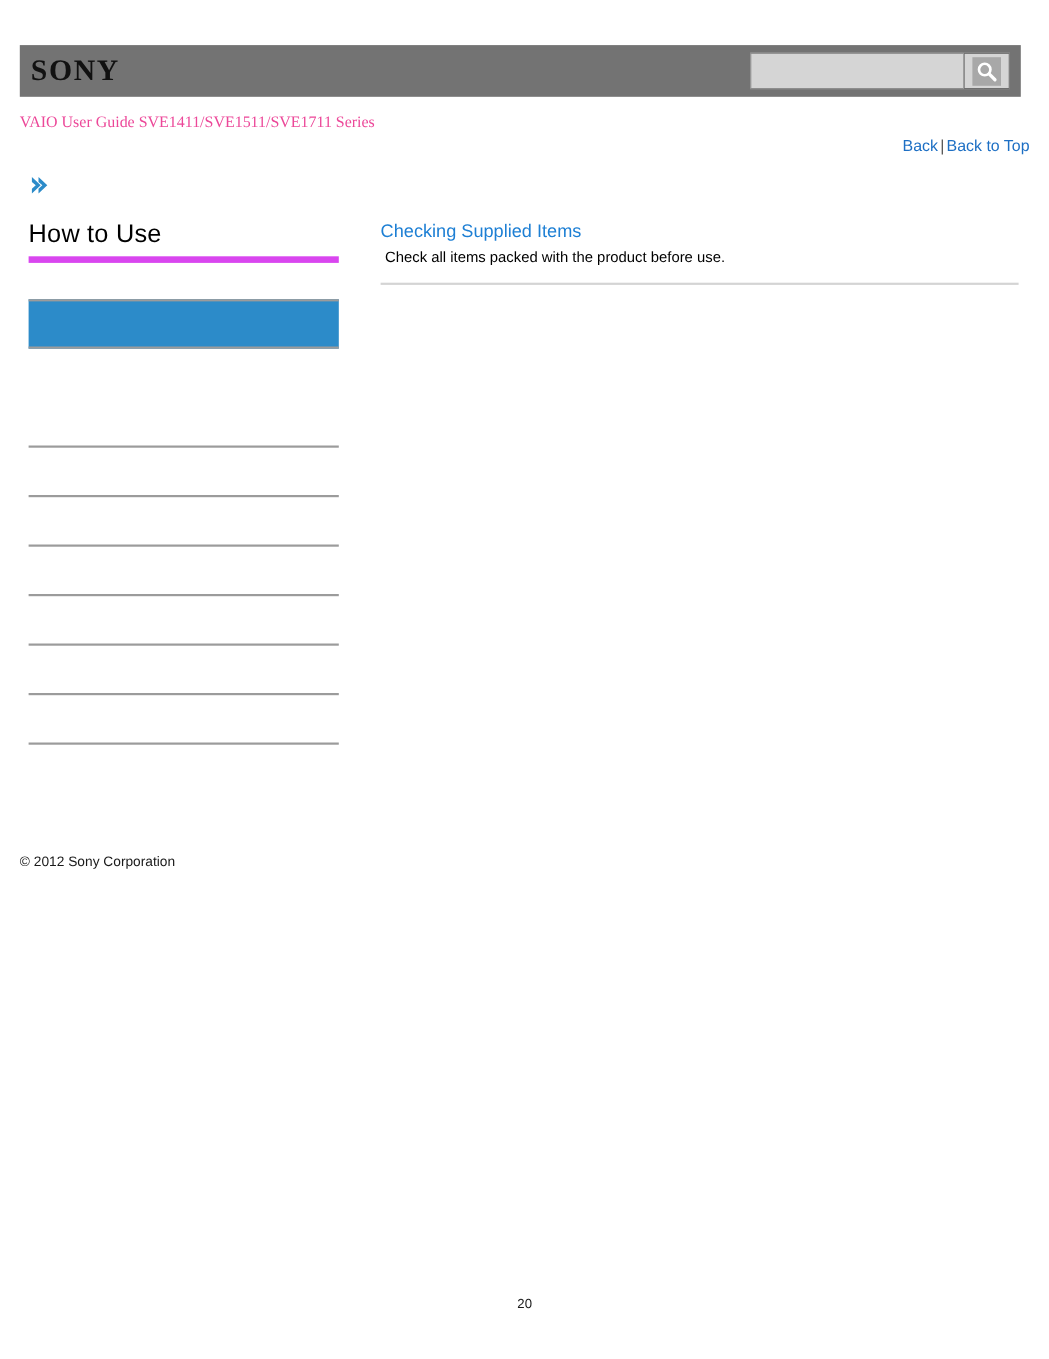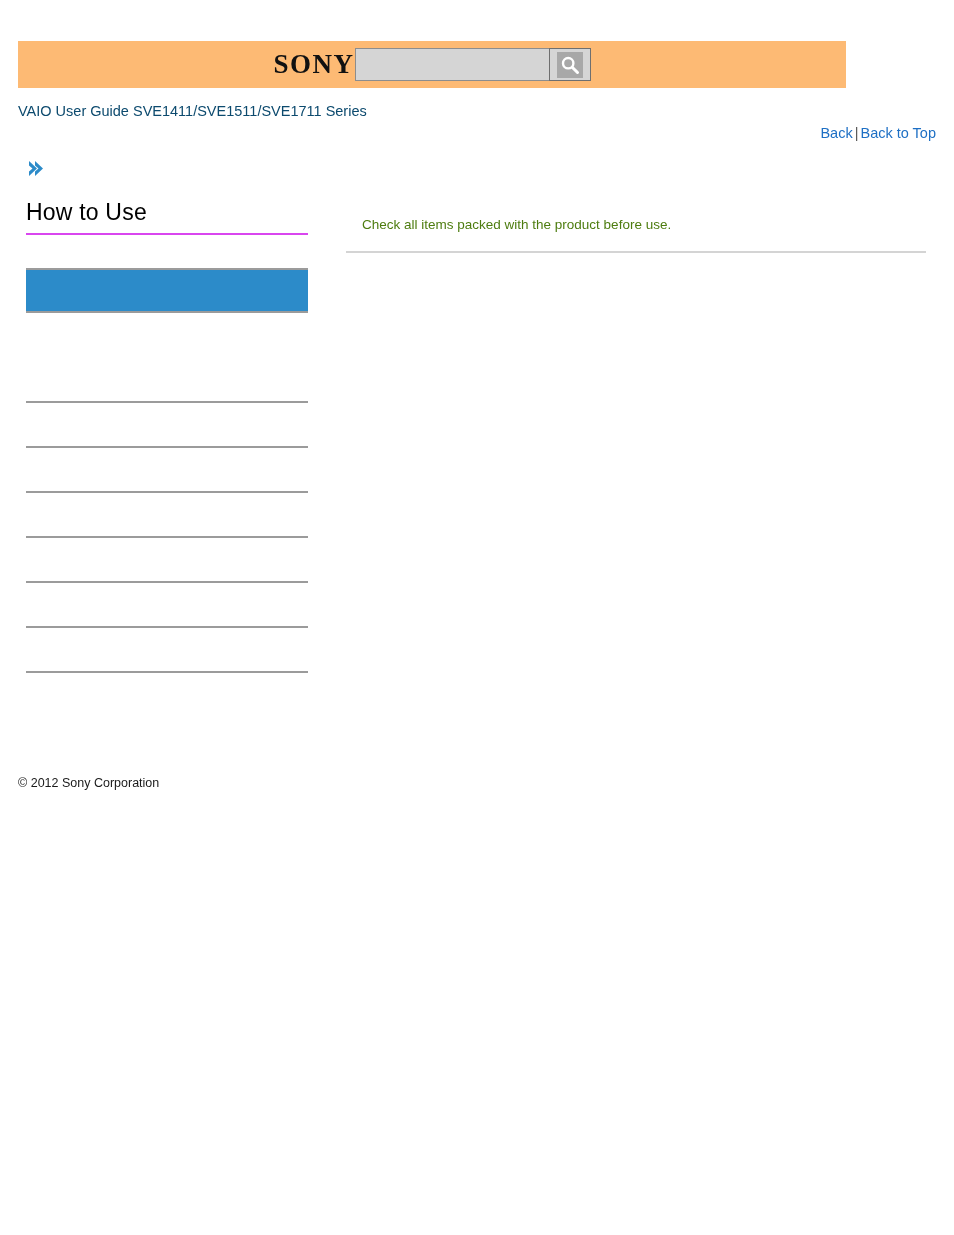--- a/index.html
+++ b/index.html
@@ -25,26 +25,26 @@
     width: 954px;
     height: 1235px;
     background: #fff;
   }
 
   
   .header-bar {
     position: absolute;
     left: 18px;
     top: 41px;
-    width: 828px;
+    width: 910px;
     height: 47px;
-    background: #fdba74;
-    display: flex;
-    align-items: center;
-    justify-content: center;
+    background: #737373;
+    display: flex;
+    align-items: center;
+    justify-content: space-between;
   }
   .sony-logo {
     margin-left: 10px;
     font-family: "Liberation Serif", serif;
     font-weight: bold;
     font-size: 27px;
     letter-spacing: 1.5px;
     color: #111111;
     line-height: 1;
     user-select: none;
@@ -94,22 +94,23 @@
     left: 18px;
     top: 100px;
     width: 918px;
     height: 22px;
     display: flex;
     align-items: center;
     justify-content: space-between;
   }
   .guide-title {
     font-size: 14.5px;
-    color: #0c4a6e;
+    color: #ec4899;
     white-space: nowrap;
+    font-family: Liberation Serif, serif;
   }
   .nav-links {
     font-size: 14.5px;
     white-space: nowrap;
     color: #3a3a3a;
     margin-top: 44px;
   }
   .nav-links a {
     color: #1d6fc4;
     text-decoration: none;
@@ -128,21 +129,21 @@
     height: 22px;
     display: block;
     margin-bottom: 20px;
   }
   .sidebar-heading {
     font-size: 23px;
     font-weight: normal;
     color: #000;
     margin: 0;
     padding-bottom: 8px;
-    border-bottom: 2px solid #d946ef;
+    border-bottom: 6px solid #d946ef;
     line-height: 1.1;
     letter-spacing: 0.2px;
   }
   .menu {
     margin-top: 33px;
   }
   .menu-item {
     height: 45px;
     border-bottom: 2px solid #9b9b9b;
     display: flex;
@@ -181,22 +182,22 @@
   .article-title {
     font-size: 16.5px;
     color: #1d7fd4;
     margin: 0 0 4px 0;
     font-weight: normal;
     cursor: pointer;
     line-height: 1.3;
   }
   .article-desc {
     font-size: 13.5px;
-    color: #4d7c0f;
-    margin: 16px;
+    color: #000000;
+    margin: 4px;
     line-height: 1.4;
   }
   .content-divider {
     margin-top: 13px;
     border: none;
     border-top: 2px solid #d4d4d4;
     height: 0;
   }
 
   
@@ -275,19 +276,21 @@
       <div class="menu-item">
         <span></span>
       </div>
     </div>
   </div>
 
   <div class="copyright">© 2012 Sony Corporation</div>
 
   <div class="content">
     <div class="content-article">
+      <h2 class="article-title">Checking Supplied Items</h2>
       <p class="article-desc">Check all items packed with the product before use.</p>
       <hr class="content-divider">
     </div>
   </div>
 
+  <div class="page-number">20</div>
 
 </div>
 
 </body></html>

